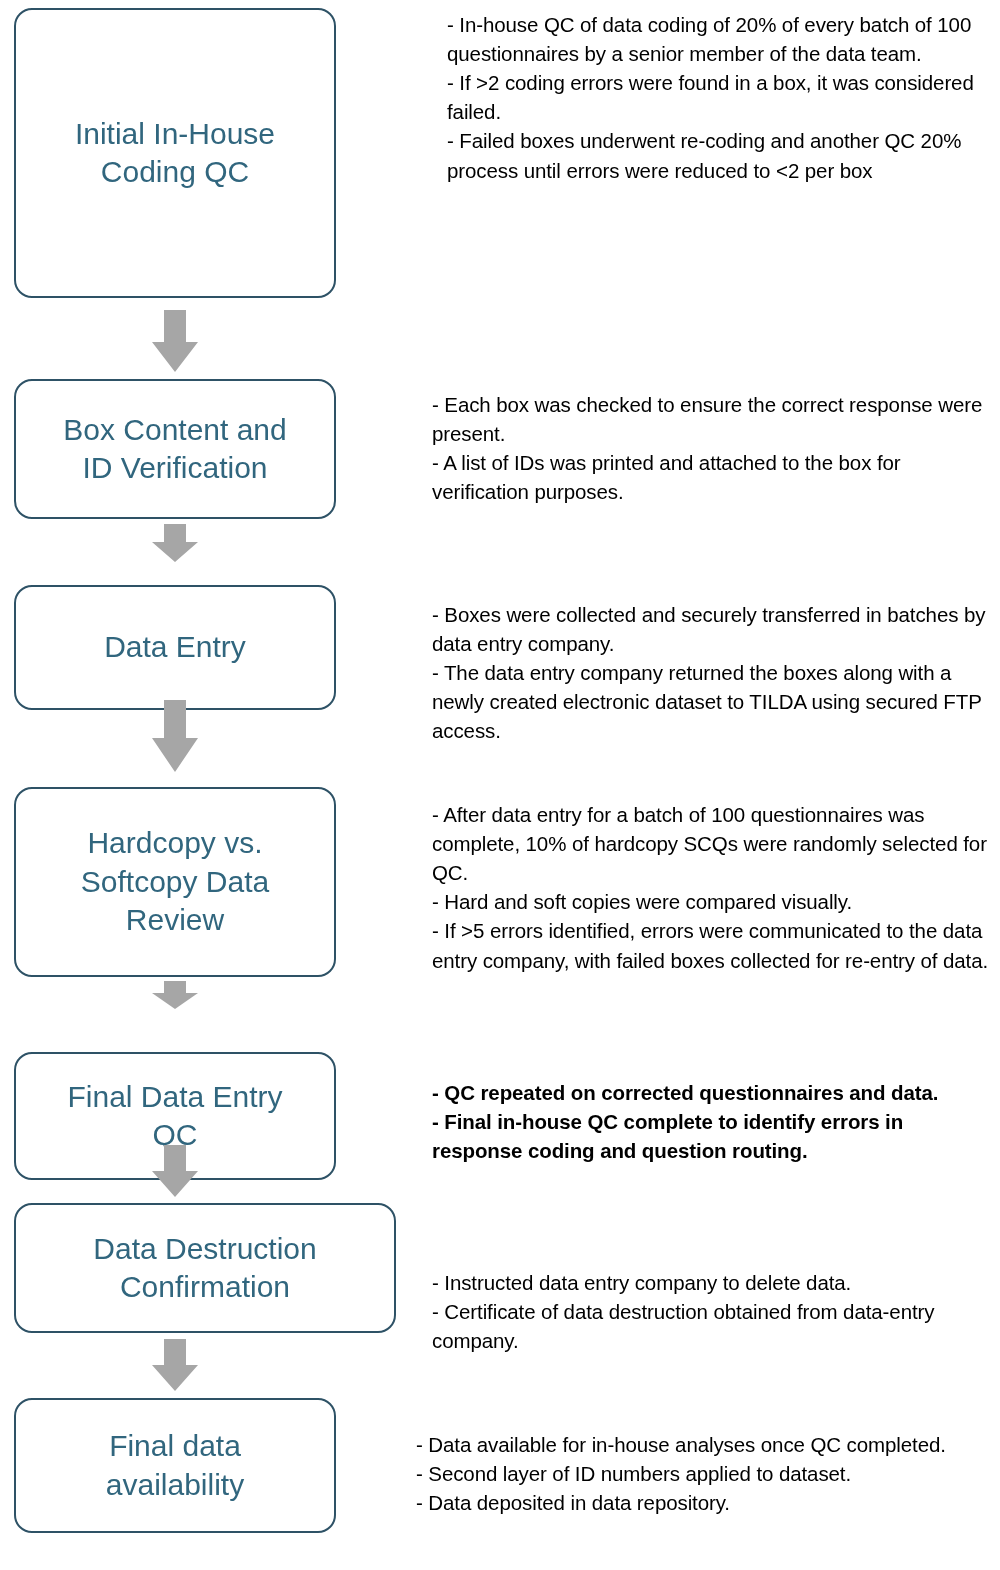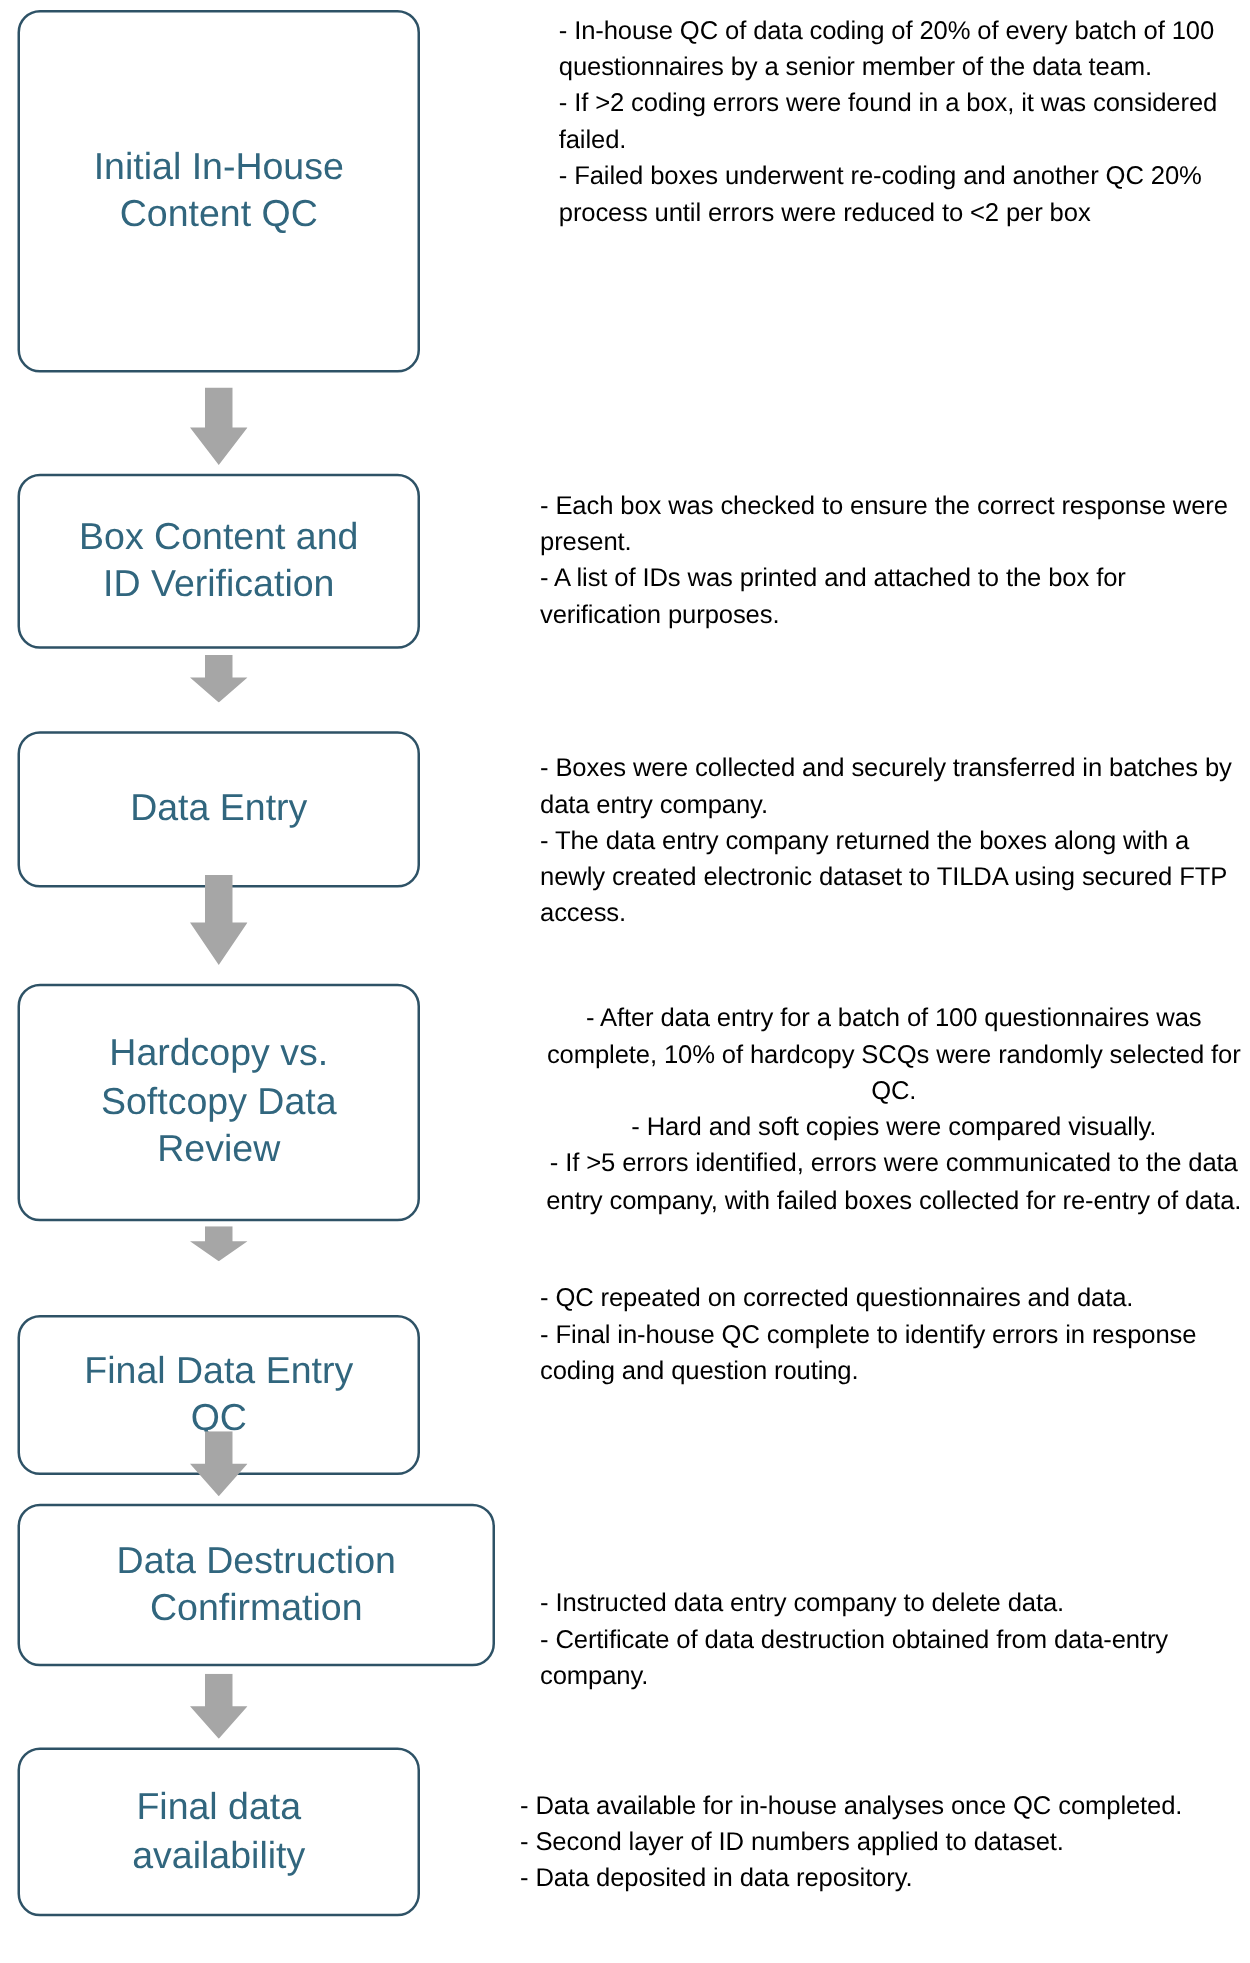--- a/index.html
+++ b/index.html
@@ -57,21 +57,21 @@
     letter-spacing: -0.1px;
   }
 </style>
 </head>
 <body>
 
 <div id="flow-root">
 
   <div class="node" style="left:14px; top:8px; width:322px; height:290px;">
     <span class="node-label">Initial In-House
-Content QC</span>
+Coding QC</span>
   </div>
 
   <div class="arrow" style="left:152px; top:310px; height:62px;">
     <svg viewBox="0 0 46 62" preserveAspectRatio="none" aria-hidden="true">
       <polygon points="12,0 34,0 34,32 46,32 23,62 0,32 12,32" fill="#a6a6a6"></polygon>
     </svg>
   </div>
 
   <div class="node" style="left:14px; top:379px; width:322px; height:140px;">
     <span class="node-label">Box Content and
@@ -136,25 +136,25 @@
   <div class="desc" style="left:432px; top:10px; width:562px;margin-left:15px;">- In-house QC of data coding of 20% of every batch of 100 questionnaires by a senior member of the data team.
 - If &gt;2 coding errors were found in a box, it was considered failed.
 - Failed boxes underwent re-coding and another QC 20% process until errors were reduced to &lt;2 per box</div>
 
   <div class="desc" style="left:432px; top:390px; width:562px;">- Each box was checked to ensure the correct response were present.
 - A list of IDs was printed and attached to the box for verification purposes.</div>
 
   <div class="desc" style="left:432px; top:600px; width:562px;">- Boxes were collected and securely transferred in batches by data entry company.
 - The data entry company returned the boxes along with a newly created electronic dataset to TILDA using secured FTP access.</div>
 
-  <div class="desc" style="left:432px; top:800px; width:566px;text-align:center;">- After data entry for a batch of 100 questionnaires was complete, 10% of hardcopy SCQs were randomly selected for QC.
+  <div class="desc" style="left:432px; top:800px; width:566px;">- After data entry for a batch of 100 questionnaires was complete, 10% of hardcopy SCQs were randomly selected for QC.
 - Hard and soft copies were compared visually.
 - If &gt;5 errors identified, errors were communicated to the data entry company, with failed boxes collected for re-entry of data.</div>
 
-  <div class="desc" style="left:432px; top:1024px; width:562px;">- QC repeated on corrected questionnaires and data.
+  <div class="desc" style="left:432px; top:1078px; width:562px;font-weight:bold;">- QC repeated on corrected questionnaires and data.
 - Final in-house QC complete to identify errors in response coding and question routing.</div>
 
   <div class="desc" style="left:432px; top:1268px; width:562px;">- Instructed data entry company to delete data.
 - Certificate of data destruction obtained from data-entry company.</div>
 
   <div class="desc" style="left:416px; top:1430px; width:562px;">- Data available for in-house analyses once QC completed.
 - Second layer of ID numbers applied to dataset.
 - Data deposited in data repository.</div>
 
 </div>

